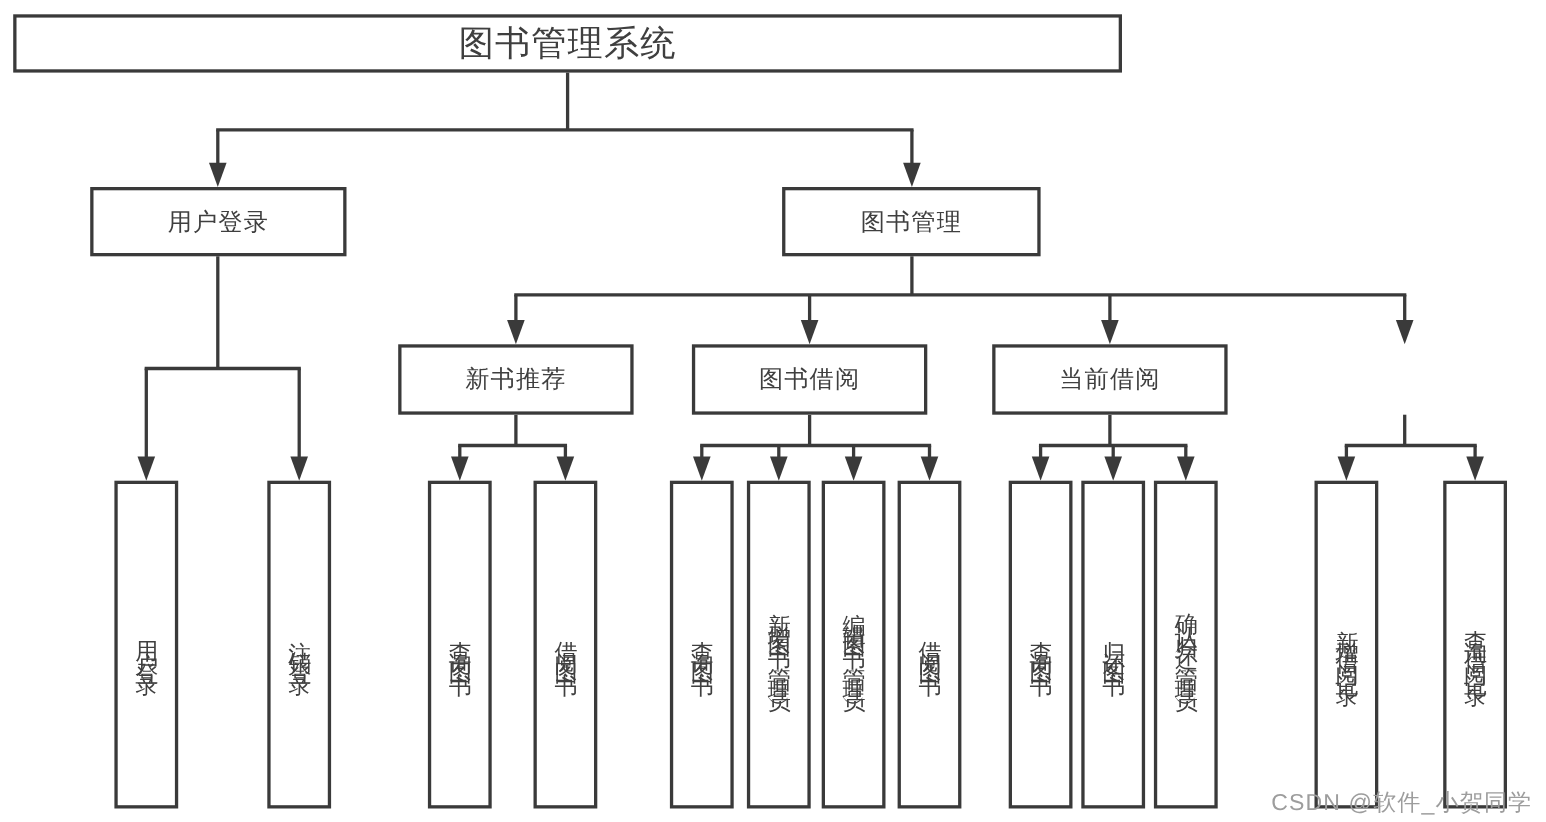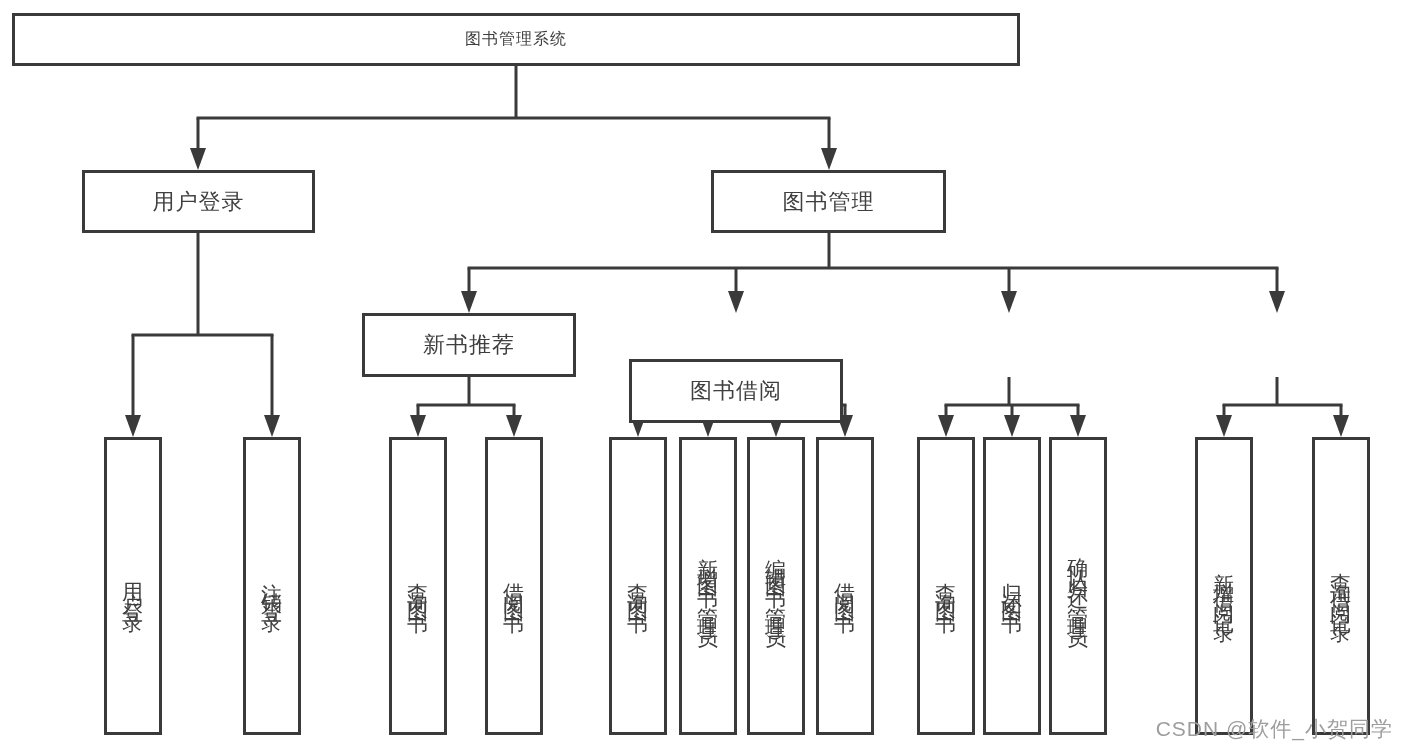--- a/index.html
+++ b/index.html
@@ -26,21 +26,21 @@
   .node {
     position: absolute;
     box-sizing: border-box;
     border: 3px solid var(--line, #3a3a3a);
     background: #fff;
     display: flex;
     align-items: center;
     justify-content: center;
     text-align: center;
   }
-  .root-node { font-size: 16px; letter-spacing: 1px; }
+  .root-node { font-size: 32px; letter-spacing: 1px; }
   .h-node { font-size: 22px; letter-spacing: 1px; }
   .v-node span {
     writing-mode: vertical-rl;
     text-orientation: mixed;
     font-size: 21px;
     letter-spacing: 10px;
     line-height: 1;
   }
   .watermark {
     position: absolute;
@@ -131,22 +131,25 @@
   <div class="node h-node" style="left:82px; top:170px; width:233px; height:63px;">
     <span>用户登录</span>
   </div>
   <div class="node h-node" style="left:711px; top:170px; width:235px; height:63px;">
     <span>图书管理</span>
   </div>
 
   <div class="node h-node" style="left:362px; top:313px; width:214px; height:64px;">
     <span>新书推荐</span>
   </div>
-  <div class="node h-node" style="left:629px; top:313px; width:214px; height:64px;margin-top:46px;">
+  <div class="node h-node" style="left:629px; top:313px; width:214px; height:64px;">
     <span>图书借阅</span>
+  </div>
+  <div class="node h-node" style="left:902px; top:313px; width:214px; height:64px;">
+    <span>当前借阅</span>
   </div>
 
   <div class="node v-node" style="left:104px; top:437px; width:58px; height:298px;">
     <span>用户登录</span>
   </div>
   <div class="node v-node" style="left:243px; top:437px; width:58px; height:298px;">
     <span>注销登录</span>
   </div>
 
   <div class="node v-node" style="left:389px; top:437px; width:58px; height:298px;">

